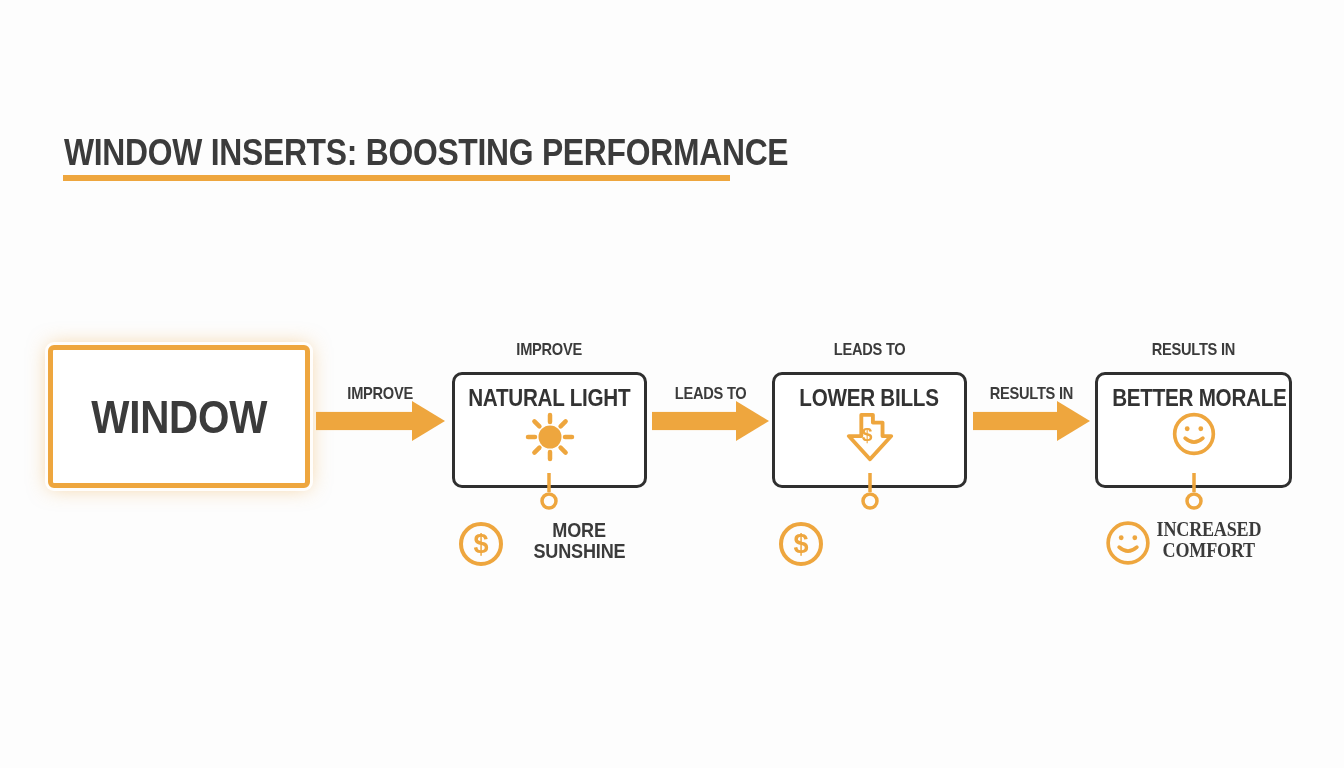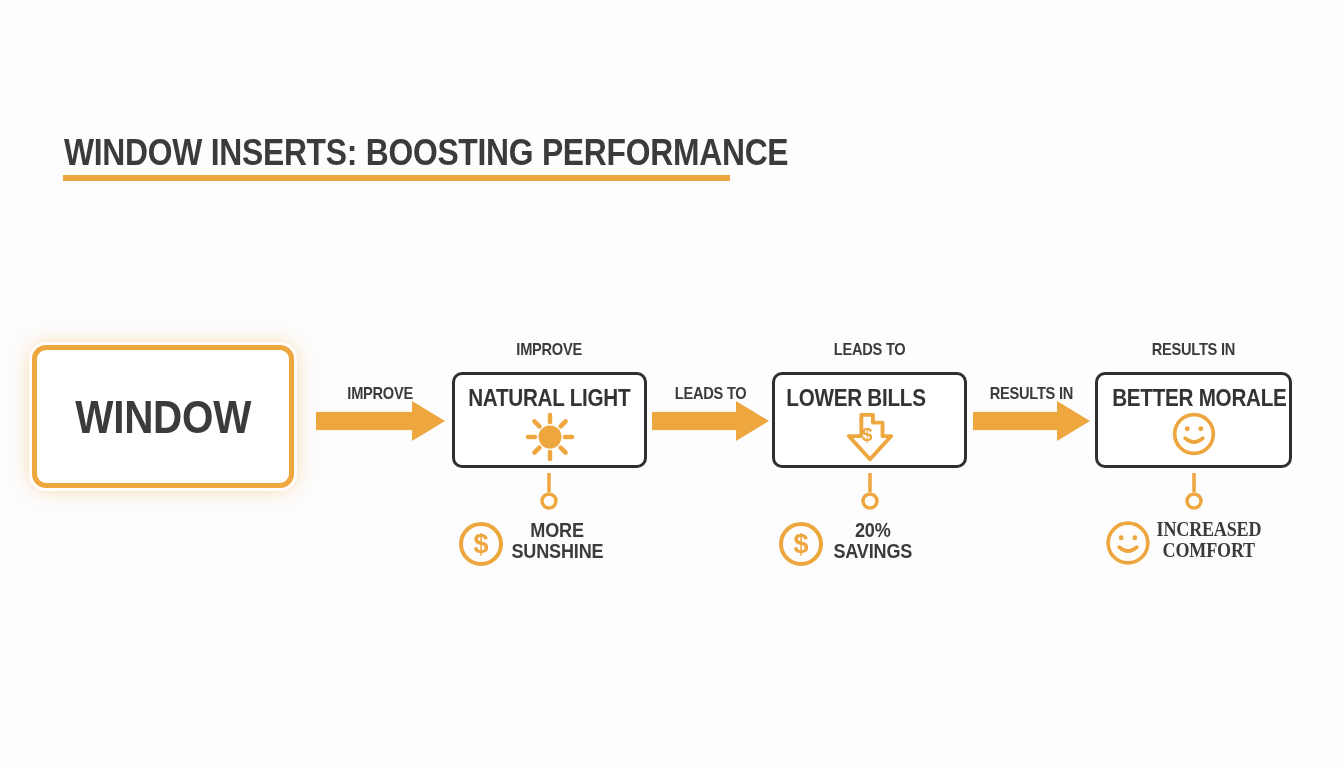--- a/index.html
+++ b/index.html
@@ -14,46 +14,46 @@
   body{background:var(--background);font-family:"Liberation Sans",sans-serif;color:var(--ink);}
   .stage{position:relative;width:1344px;height:768px;background:var(--background);margin-top:20px;}
 
   
   .cnd{display:inline-block;transform:scaleX(.86);transform-origin:center;white-space:nowrap;font-weight:bold;letter-spacing:-.3px;}
   .cnd-left{transform-origin:left center;}
 
   .title{position:absolute;left:64px;top:112px;font-size:37px;color:var(--ink);}
   .title-underline{position:absolute;left:63px;top:155px;width:667px;height:6px;background:var(--accent);}
 
-  .source-box{position:absolute;left:32px;top:325px;width:262px;height:143px;background:#fff;
-    border:5px solid var(--accent);border-radius:14px;display:flex;flex-direction:column;
+  .source-box{position:absolute;left:48px;top:325px;width:262px;height:143px;background:#fff;
+    border:5px solid var(--accent);border-radius:6px;display:flex;flex-direction:column;
     align-items:center;justify-content:center;box-shadow:0 0 0 3px rgba(255,255,255,.9),0 0 20px rgba(238,166,62,.5);}
   .source-box .line{font-size:47px;line-height:1.0;color:var(--ink);}
 
-  .step-box{position:absolute;top:352px;width:195px;height:96px;background:#fff;
-    border:3px solid var(--box-border);border-radius:10px;text-align:left;}
+  .step-box{position:absolute;top:352px;width:195px;height:116px;background:#fff;
+    border:3px solid var(--box-border);border-radius:10px;text-align:center;}
   .step-box .box-label{margin-top:9px;font-size:24px;color:#333;}
   .step-box .box-icon{position:absolute;left:0;right:0;top:36px;display:flex;justify-content:center;}
   .sb1{left:452px;} .sb2{left:772px;text-decoration:underline;} .sb3{left:1095px;width:197px;}
 
   .top-label{position:absolute;top:320px;width:195px;text-align:center;font-size:17px;color:var(--ink);}
   .tl1{left:452px;} .tl2{left:772px;} .tl3{left:1095px;width:197px;}
 
   .arrow-label{position:absolute;top:364px;text-align:center;font-size:17px;color:var(--ink);}
   .al1{left:316px;width:129px;} .al2{left:652px;width:117px;} .al3{left:973px;width:117px;}
   .arrow-svg{position:absolute;top:381px;height:40px;}
   .as1{left:316px;width:129px;} .as2{left:652px;width:117px;} .as3{left:973px;width:117px;}
 
   .pin{position:absolute;top:452px;width:20px;height:42px;}
   .pin1{left:539px;} .pin2{left:860px;} .pin3{left:1184px;}
 
   .note-icon{position:absolute;top:500px;}
   .ni1{left:457px;} .ni2{left:777px;} .ni3{left:1105px;}
   .note-text{position:absolute;top:499px;text-align:center;font-size:21px;line-height:21px;color:var(--ink);}
-  .nt1{left:504px;width:106px;text-align:center;} .nt2{left:822px;width:102px;} .nt3{left:1147px;width:124px;font-family:Liberation Serif, serif;}
+  .nt1{left:526px;width:106px;text-align:center;} .nt2{left:822px;width:102px;} .nt3{left:1147px;width:124px;font-family:Liberation Serif, serif;}
   .note-text .nline{display:block;}
   .note-text .nline .cnd{letter-spacing:-.2px;}
 </style>
 </head>
 <body>
 
 <div class="stage">
 
   <h1 class="title"><span class="cnd cnd-left">WINDOW INSERTS: BOOSTING PERFORMANCE</span></h1>
   <div class="title-underline"></div>
@@ -121,24 +121,20 @@
   <svg class="pin pin2" viewBox="0 0 20 42">
     <line x1="10" y1="1" x2="10" y2="20" stroke="var(--accent)" stroke-width="3.5"></line>
     <circle cx="10" cy="29" r="7" fill="none" stroke="var(--accent)" stroke-width="3.5"></circle>
   </svg>
   <div class="note-icon ni2">
     <svg width="48" height="48" viewBox="0 0 48 48">
       <circle cx="24" cy="24" r="20" fill="none" stroke="var(--accent)" stroke-width="4"></circle>
       <text x="24" y="33" text-anchor="middle" font-family="Liberation Sans, sans-serif" font-weight="bold" font-size="27" fill="var(--accent)">$</text>
     </svg>
   </div>
-  <div class="note-text nt2">
-    <span class="nline"><span class="cnd">20%</span></span>
-    <span class="nline"><span class="cnd">SAVINGS</span></span>
-  </div>
 
   <div class="arrow-label al3"><span class="cnd">RESULTS IN</span></div>
   <svg class="arrow-svg as3" viewBox="0 0 117 44" preserveAspectRatio="none">
     <rect x="0" y="12" width="85" height="20" fill="var(--accent)"></rect>
     <polygon points="84,0 117,22 84,44" fill="var(--accent)"></polygon>
   </svg>
 
   <div class="top-label tl3"><span class="cnd">RESULTS IN</span></div>
   <div class="step-box sb3">
     <div class="box-label"><span class="cnd">BETTER MORALE</span></div>

